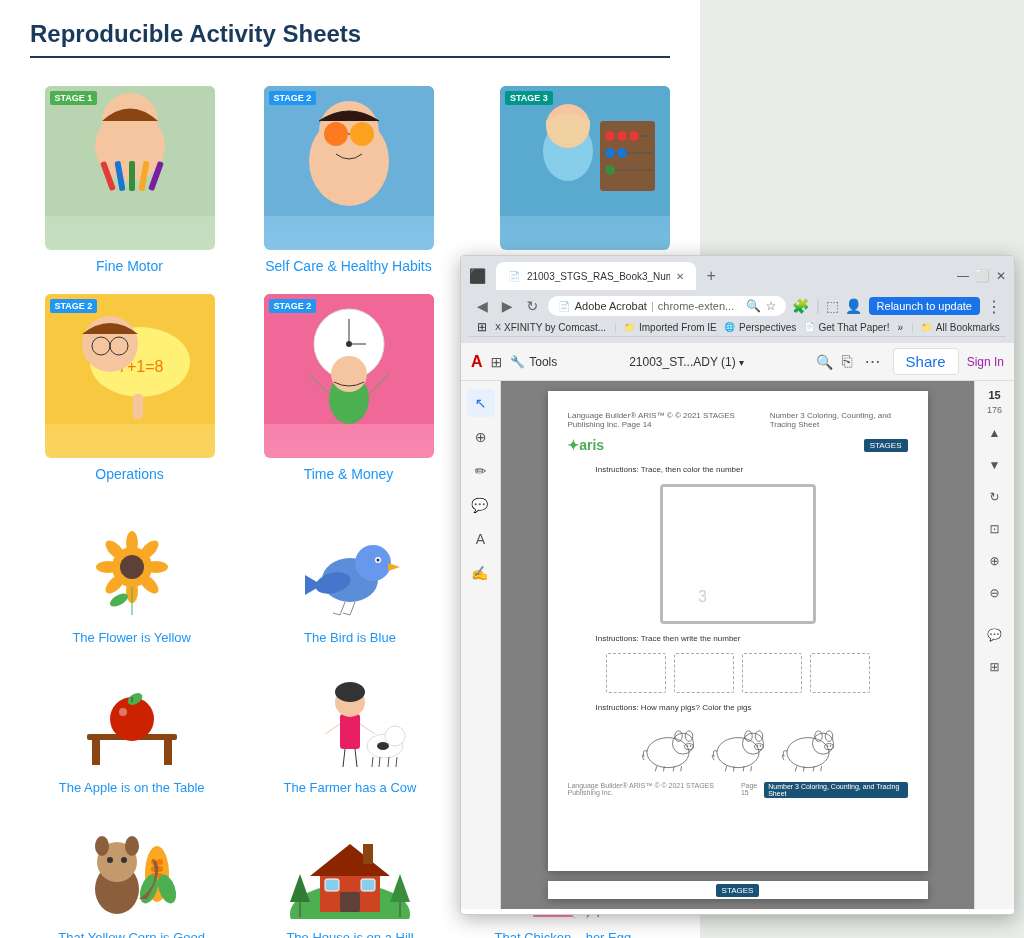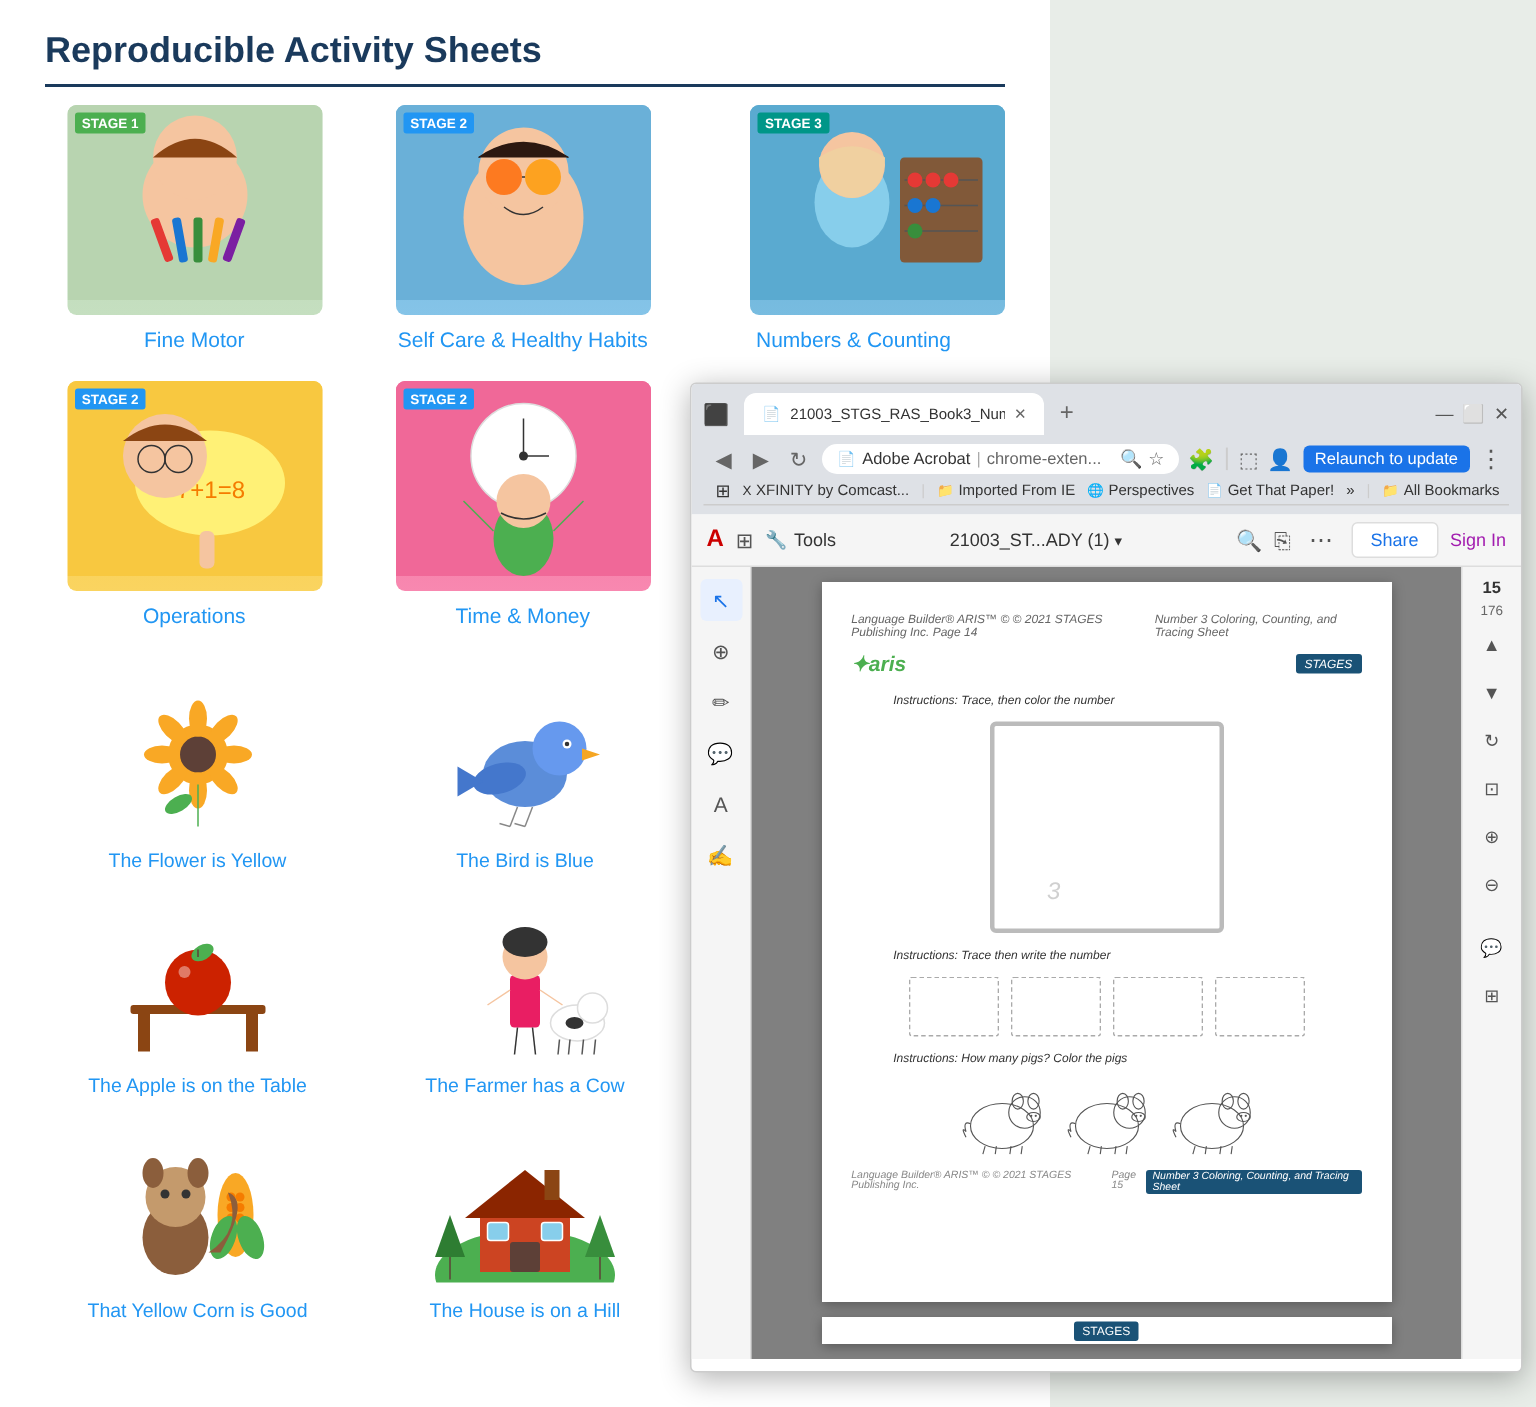--- a/index.html
+++ b/index.html
@@ -18,21 +18,21 @@
       min-height: 938px;
       padding: 20px 30px;
     }
 
     .section-title {
       font-size: 24px;
       font-weight: bold;
       color: #1a3a5c;
       border-bottom: 2px solid #1a3a5c;
       padding-bottom: 8px;
-      margin-bottom: 12px;
+      margin-bottom: 28px;
     }
 
     .cards-grid {
       display: grid;
       grid-template-columns: repeat(3, 1fr);
       gap: 20px;
       margin-bottom: 30px;
     }
 
     .card {
@@ -77,21 +77,21 @@
       font-size: 13px;
       color: #2196F3;
       text-align: center;
       font-weight: 500;
       line-height: 1.3;
     }
 
     
     .cat-img {
       width: 170px;
-      height: 140px;
+      height: 164px;
       border-radius: 6px;
       position: relative;
       overflow: hidden;
       margin-bottom: 8px;
       text-align: right;
     }
 
     .stage-badge {
       position: absolute;
       top: 5px;
@@ -265,21 +265,21 @@
       text-align: center;
       font-size: 12px;
       color: #333;
     }
 
     .pdf-share-btn {
       background: white;
       border: 1px solid #ddd;
       border-radius: 4px;
       padding: 4px 12px;
-      font-size: 12px;
+      font-size: 15px;
       color: #1a73e8;
       cursor: pointer;
     }
 
     .pdf-signin {
       font-size: 12px;
       color: #a21caf;
       cursor: pointer;
     }
 
@@ -324,21 +324,20 @@
       gap: 10px;
     }
 
     .pdf-page {
       background: white;
       width: 380px;
       min-height: 480px;
       box-shadow: 0 2px 8px rgba(0,0,0,0.3);
       padding: 20px;
       position: relative;
-      font-style: italic;
     }
 
     .pdf-page-header {
       display: flex;
       justify-content: space-between;
       font-size: 8px;
       color: #666;
       margin-bottom: 8px;
     }
 

